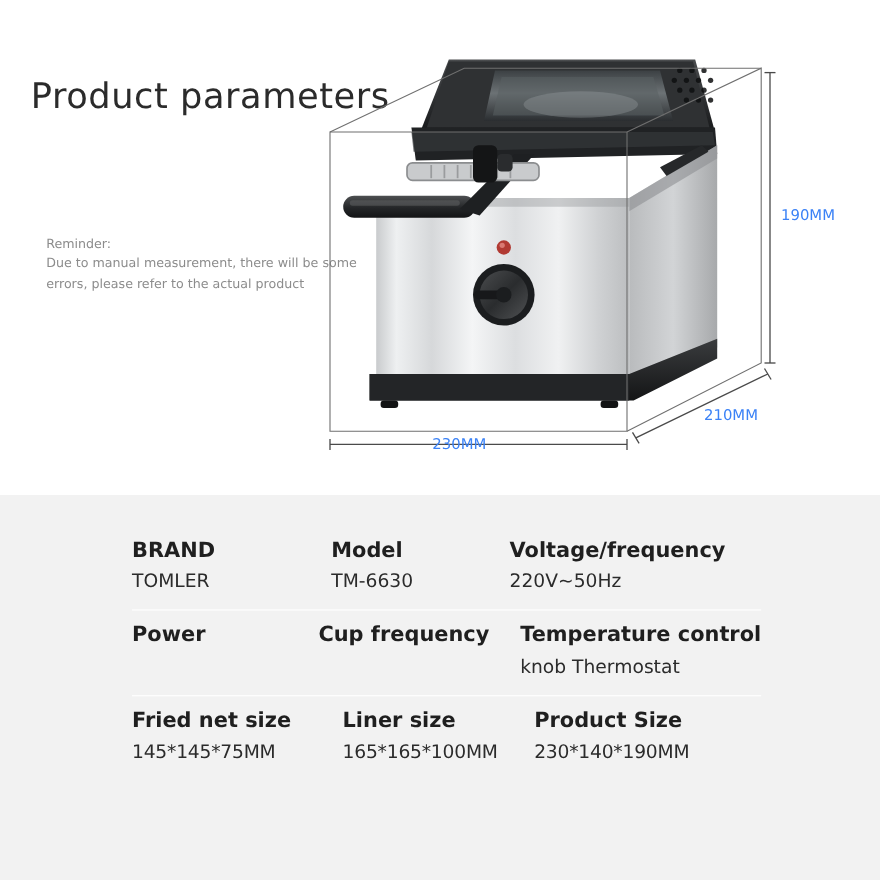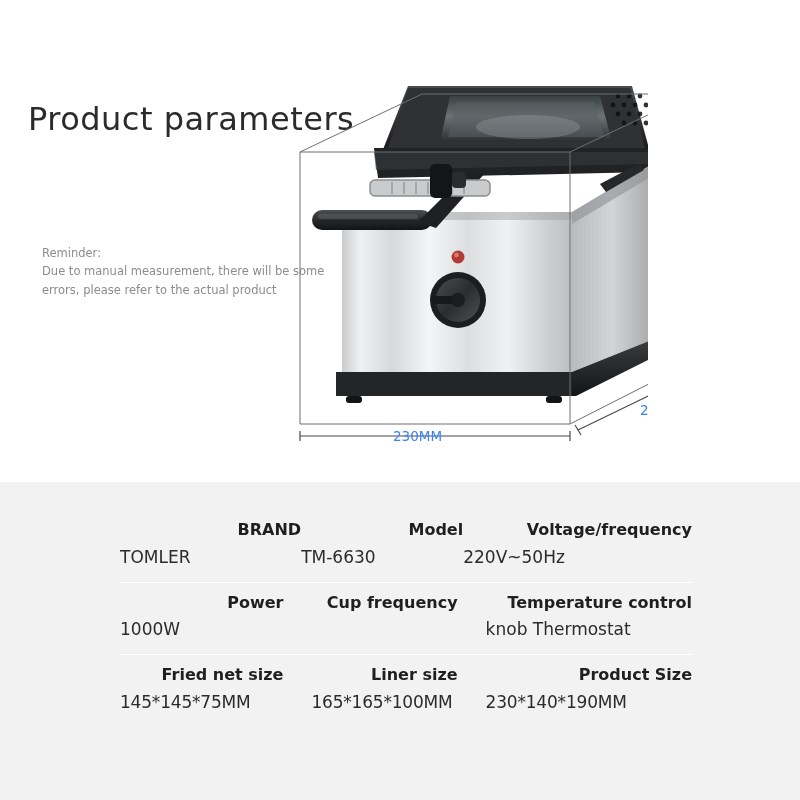--- a/index.html
+++ b/index.html
@@ -6,21 +6,21 @@
   body{
     width:800px;height:800px;
     background:#ffffff;
     font-family:"Liberation Sans", sans-serif;
     overflow:hidden;
     position:relative;
   }
   .page{position:relative;width:800px;height:800px;}
 
   
-  .top{position:relative;width:648px;height:450px;background:#fff;overflow:hidden;margin-top:32px;}
+  .top{position:relative;width:800px;height:450px;background:#fff;overflow:hidden;}
 
   .title{
     position:absolute;left:28px;top:68px;
     font-size:32px;color:#2b2b2b;letter-spacing:.5px;
     font-family:"DejaVu Sans", sans-serif;
   }
 
   .reminder{
     position:absolute;left:42px;top:212px;width:320px;
     font-size:11.5px;color:#8c8c8c;line-height:1.6;
@@ -50,23 +50,23 @@
   .spec-row{
     display:flex;
     padding:8px 0 10px 0;
   }
   .spec-row + .spec-row{border-top:1px solid #ffffff;gap:28px;}
   .spec-row .cell{display:flex;flex-direction:column;}
   .cell-1{width:190px;}
   .cell-2{width:170px;}
   .cell-3{width:240px;}
   .cell .k{
-    font-size:16px;font-weight:bold;color:#1f1f1f;
-    font-family:"DejaVu Sans", sans-serif;
-    line-height:1.55;white-space:nowrap;text-align:right;
+    font-size:19px;font-weight:bold;color:#1f1f1f;
+    font-family:"DejaVu Sans", sans-serif;
+    line-height:1.55;white-space:nowrap;
   }
   .cell .v{
     font-size:17px;color:#2b2b2b;
     font-family:"DejaVu Sans", sans-serif;
     line-height:1.7;white-space:nowrap;
   }
   .spec-row.r1{padding-top:10px;}
   .spec-row.r3 .v{letter-spacing:-.2px;}
 </style>
 </head>
@@ -249,21 +249,20 @@
         </div>
         <div class="cell cell-3">
           <span class="k">Voltage/frequency</span>
           <span class="v">220V~50Hz</span>
         </div>
       </div>
 
       <div class="spec-row r2">
         <div class="cell cell-1">
           <span class="k">Power</span>
-          <span class="v">1000W</span>
         </div>
         <div class="cell cell-2">
           <span class="k">Cup frequency</span>
         </div>
         <div class="cell cell-3">
           <span class="k">Temperature control</span>
           <span class="v">knob Thermostat</span>
         </div>
       </div>
 

